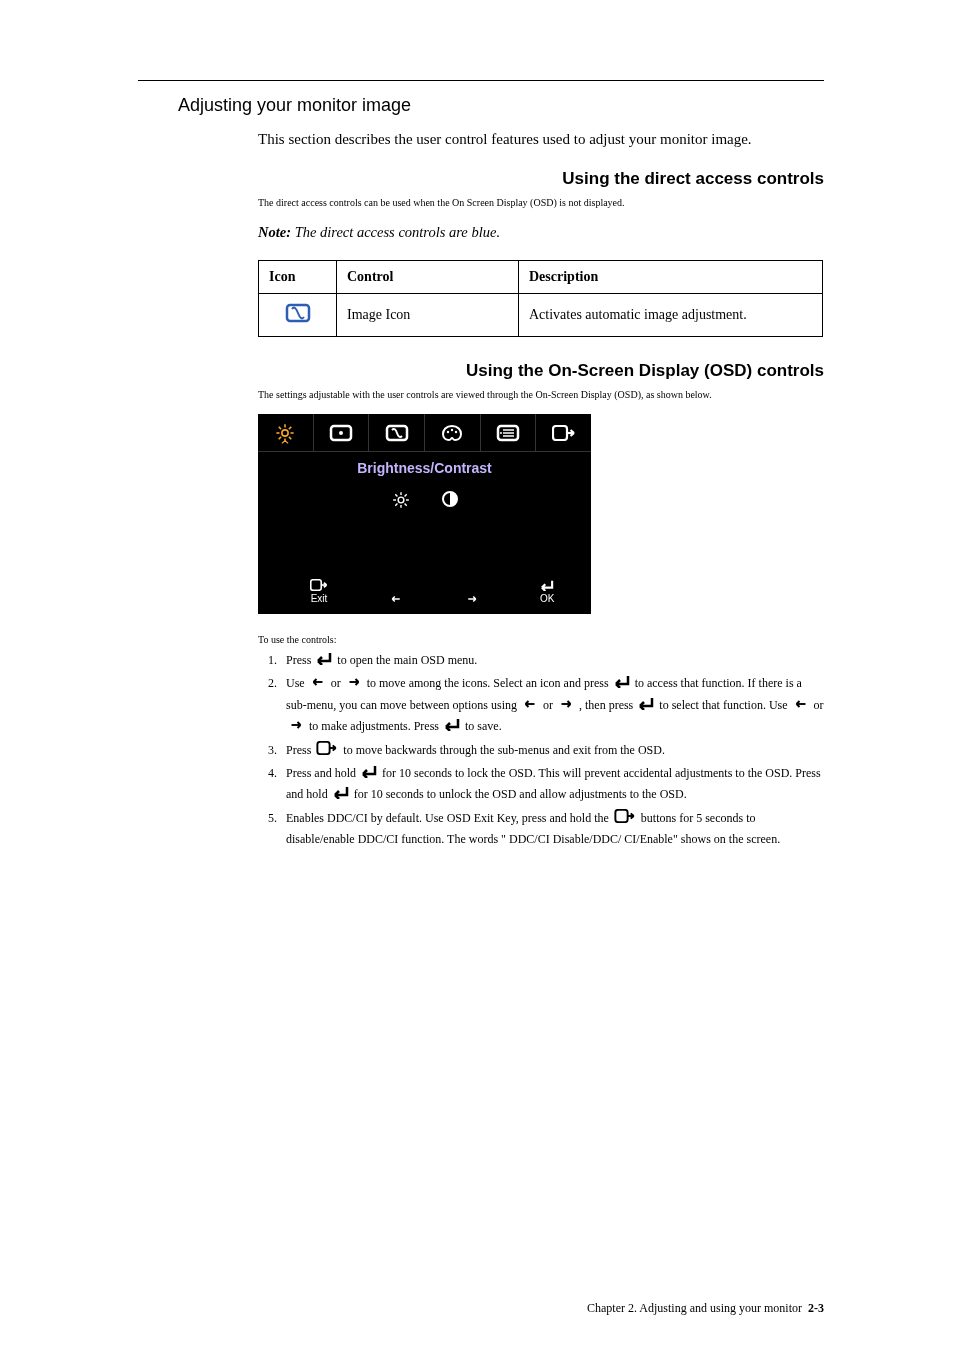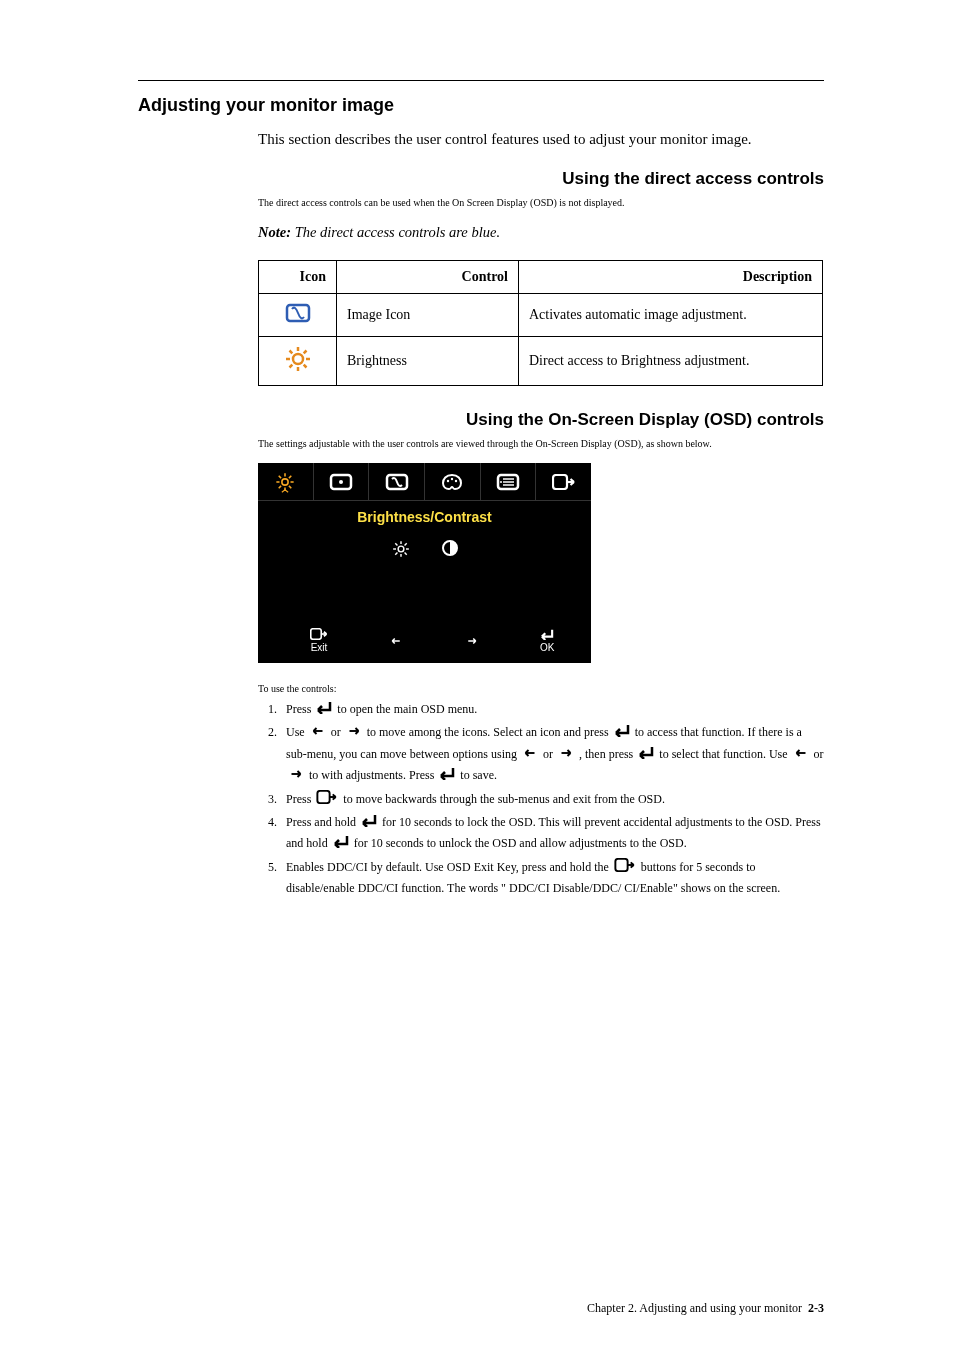--- a/index.html
+++ b/index.html
@@ -15,23 +15,24 @@
       color: #000;
       padding: 80px 130px 40px 138px;
       position: relative;
     }
     .top-rule {
       border-top: 1.5px solid #000;
       margin-bottom: 14px;
     }
     h1.h1 {
       font-family: Arial, Helvetica, sans-serif;
-      font-weight: bold;
+      font-weight: normal;
       font-size: 18px;
       margin-bottom: 12px;
+      margin-left: 40px;
     }
     .intro {
       margin-left: 120px;
       font-size: 15px;
       line-height: 1.5;
       margin-bottom: 18px;
     }
     h2.h2 {
       font-family: Arial, Helvetica, sans-serif;
       font-weight: bold;
@@ -63,21 +64,21 @@
       margin-bottom: 24px;
     }
     table.controls th, table.controls td {
       border: 1px solid #000;
       padding: 8px 10px;
       font-size: 14px;
       vertical-align: middle;
     }
     table.controls th {
       font-weight: bold;
-      text-align: right;
+      text-align: left;
     }
     .icon-cell {
       text-align: center;
       width: 78px;
     }
     .control-cell {
       width: 182px;
     }
     .osd-box {
       margin-left: 120px;
@@ -100,39 +101,39 @@
       justify-content: center;
       border-right: 1px solid #333;
     }
     .osd-tab:last-child {
       border-right: none;
     }
     .osd-tab.active svg { color: #f5a623; }
     .osd-tab svg { color: #fff; }
     .osd-title {
       text-align: center;
-      color: #fde047;
+      color: #c4b5fd;
       font-family: Arial, sans-serif;
       font-weight: bold;
       font-size: 14px;
       padding: 8px 0;
     }
     .osd-mid {
       display: flex;
       justify-content: center;
       gap: 30px;
       padding: 6px 0;
     }
     .osd-bottom {
       position: absolute;
       bottom: 10px;
       left: 0;
       right: 0;
       display: flex;
-      align-items: center;
+      align-items: flex-end;
       justify-content: flex-start;
       padding-left: 52px;
       gap: 60px;
       font-family: Arial, sans-serif;
       font-size: 10px;
       color: #fff;
     }
     .osd-b-item {
       display: flex;
       flex-direction: column;
@@ -232,27 +233,20 @@
       <th>Description</th>
     </tr>
   </thead>
   <tbody>
     <tr>
       <td class="icon-cell"><svg width="28" height="22" viewBox="0 0 28 22">
             <use href="#ic-image-setup"></use>
           </svg></td>
       <td class="control-cell">Image Icon</td>
       <td>Activates automatic image adjustment.</td>
-    </tr>
-    <tr>
-      <td class="icon-cell"><svg width="28" height="28" viewBox="0 0 28 28">
-            <use href="#ic-brightness"></use>
-          </svg></td>
-      <td class="control-cell">Brightness</td>
-      <td>Direct access to Brightness adjustment.</td>
     </tr>
   </tbody>
 </table>
 
 <h2 class="h2">Using the On-Screen Display (OSD) controls</h2>
 <p class="body-text">The settings adjustable with the user controls are viewed through the On-Screen Display (OSD), as shown below.</p>
 
 <div class="osd-box">
   <div class="osd-tabs">
     <div class="osd-tab active">
@@ -392,21 +386,21 @@
           <use href="#ic-enter"></use>
         </svg></span>
     <span> to select that function. Use </span>
     <span class="inline-icon"><svg width="16" height="12" viewBox="0 0 16 16">
           <use href="#ic-left"></use>
         </svg></span>
     <span> or </span>
     <span class="inline-icon"><svg width="16" height="12" viewBox="0 0 16 16">
           <use href="#ic-right"></use>
         </svg></span>
-    <span> to with adjustments. Press </span>
+    <span> to make adjustments. Press </span>
     <span class="inline-icon"><svg width="16" height="14" viewBox="0 0 16 14">
           <use href="#ic-enter"></use>
         </svg></span>
     <span> to save.</span>
   </li>
   <li>
     <span>Press </span>
     <span class="inline-icon"><svg width="22" height="14" viewBox="0 0 24 16">
           <use href="#ic-exit"></use>
         </svg></span>

